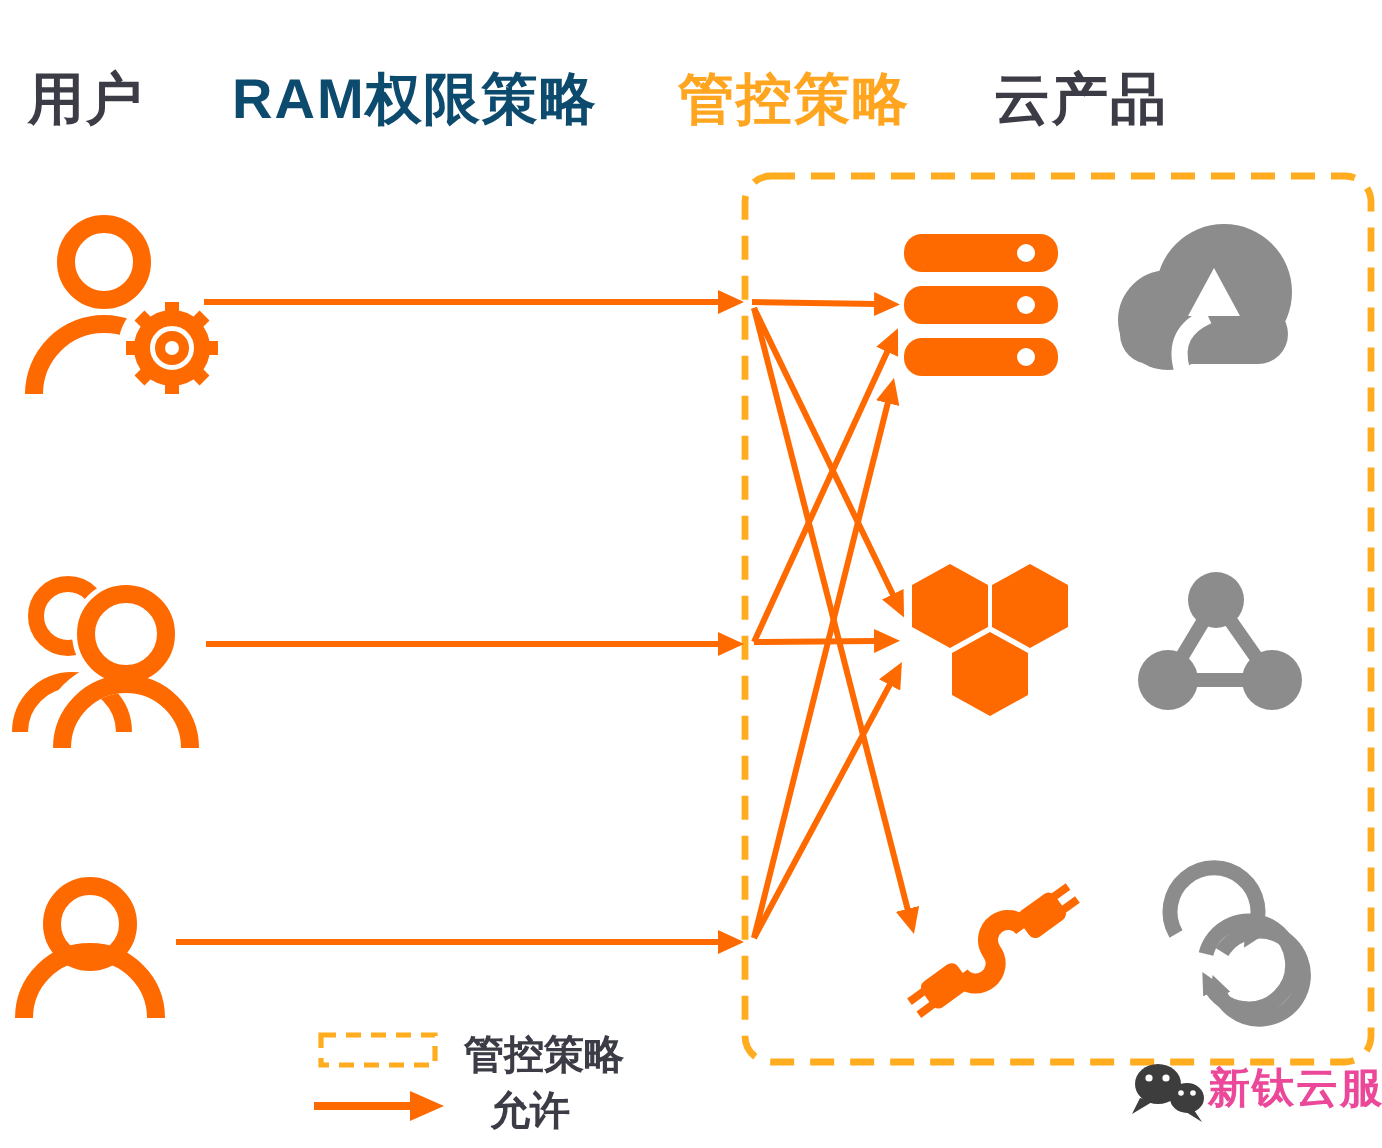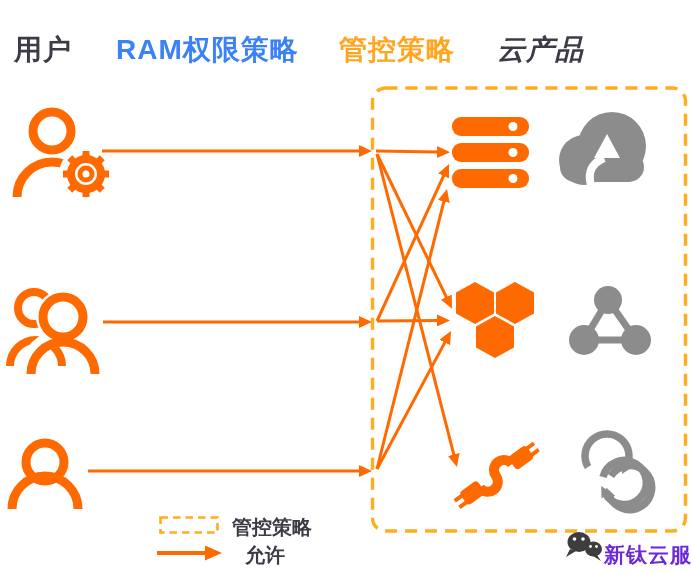--- a/index.html
+++ b/index.html
@@ -2,24 +2,24 @@
 <html><head>
 <meta charset="utf-8">
 <style>
   html,body{margin:0;padding:0;background:#fff;}
   .canvas{
     position:relative;width:691px;height:574px;background:#ffffff;
     font-family:"Liberation Sans","DejaVu Sans",sans-serif;overflow:hidden;
   }
   .hdr{position:absolute;top:31px;font-size:28px;font-weight:bold;letter-spacing:1px;white-space:nowrap;}
   .hdr-dark{color:#3C3C46;}
-  .hdr-orange{color:#3b82f6;}
+  .hdr-orange{color:#0c4a6e;}
   .hdr-amber{color:#FFA51F;}
   .legend-label{position:absolute;font-size:20px;font-weight:bold;color:#3C3C46;white-space:nowrap;}
-  .wm-text{position:absolute;left:604px;top:530px;font-size:21px;font-weight:bold;color:#6d28d9;letter-spacing:1px;white-space:nowrap;margin-top:11px;}
+  .wm-text{position:absolute;left:604px;top:530px;font-size:21px;font-weight:bold;color:#ec4899;letter-spacing:1px;white-space:nowrap;}
   svg{position:absolute;left:0;top:0;}
 </style>
 </head>
 <body>
 
 <div class="canvas">
 
   <svg width="691" height="574" viewBox="0 0 691 574">
     <defs>
       <marker id="ah" markerUnits="userSpaceOnUse" markerWidth="14" markerHeight="12" refX="1" refY="6" orient="auto">
@@ -150,20 +150,20 @@
       <circle cx="574.5" cy="539" r="1.8" fill="#fff"></circle>
       <circle cx="583" cy="539" r="1.8" fill="#fff"></circle>
       <circle cx="590.5" cy="546.5" r="1.4" fill="#fff"></circle>
       <circle cx="596.5" cy="546.5" r="1.4" fill="#fff"></circle>
     </g>
   </svg>
 
   <div class="hdr hdr-dark" style="left:14px;">用户</div>
   <div class="hdr hdr-orange" style="left:116px;">RAM权限策略</div>
   <div class="hdr hdr-amber" style="left:339px;">管控策略</div>
-  <div class="hdr hdr-dark" style="left:497px;font-style:italic;">云产品</div>
+  <div class="hdr hdr-dark" style="left:497px;">云产品</div>
 
   <div class="legend-label" style="left:232px;top:514px;">管控策略</div>
   <div class="legend-label" style="left:245px;top:542px;">允许</div>
 
   <div class="wm-text">新钛云服</div>
 
 </div>
 
 </body></html>

